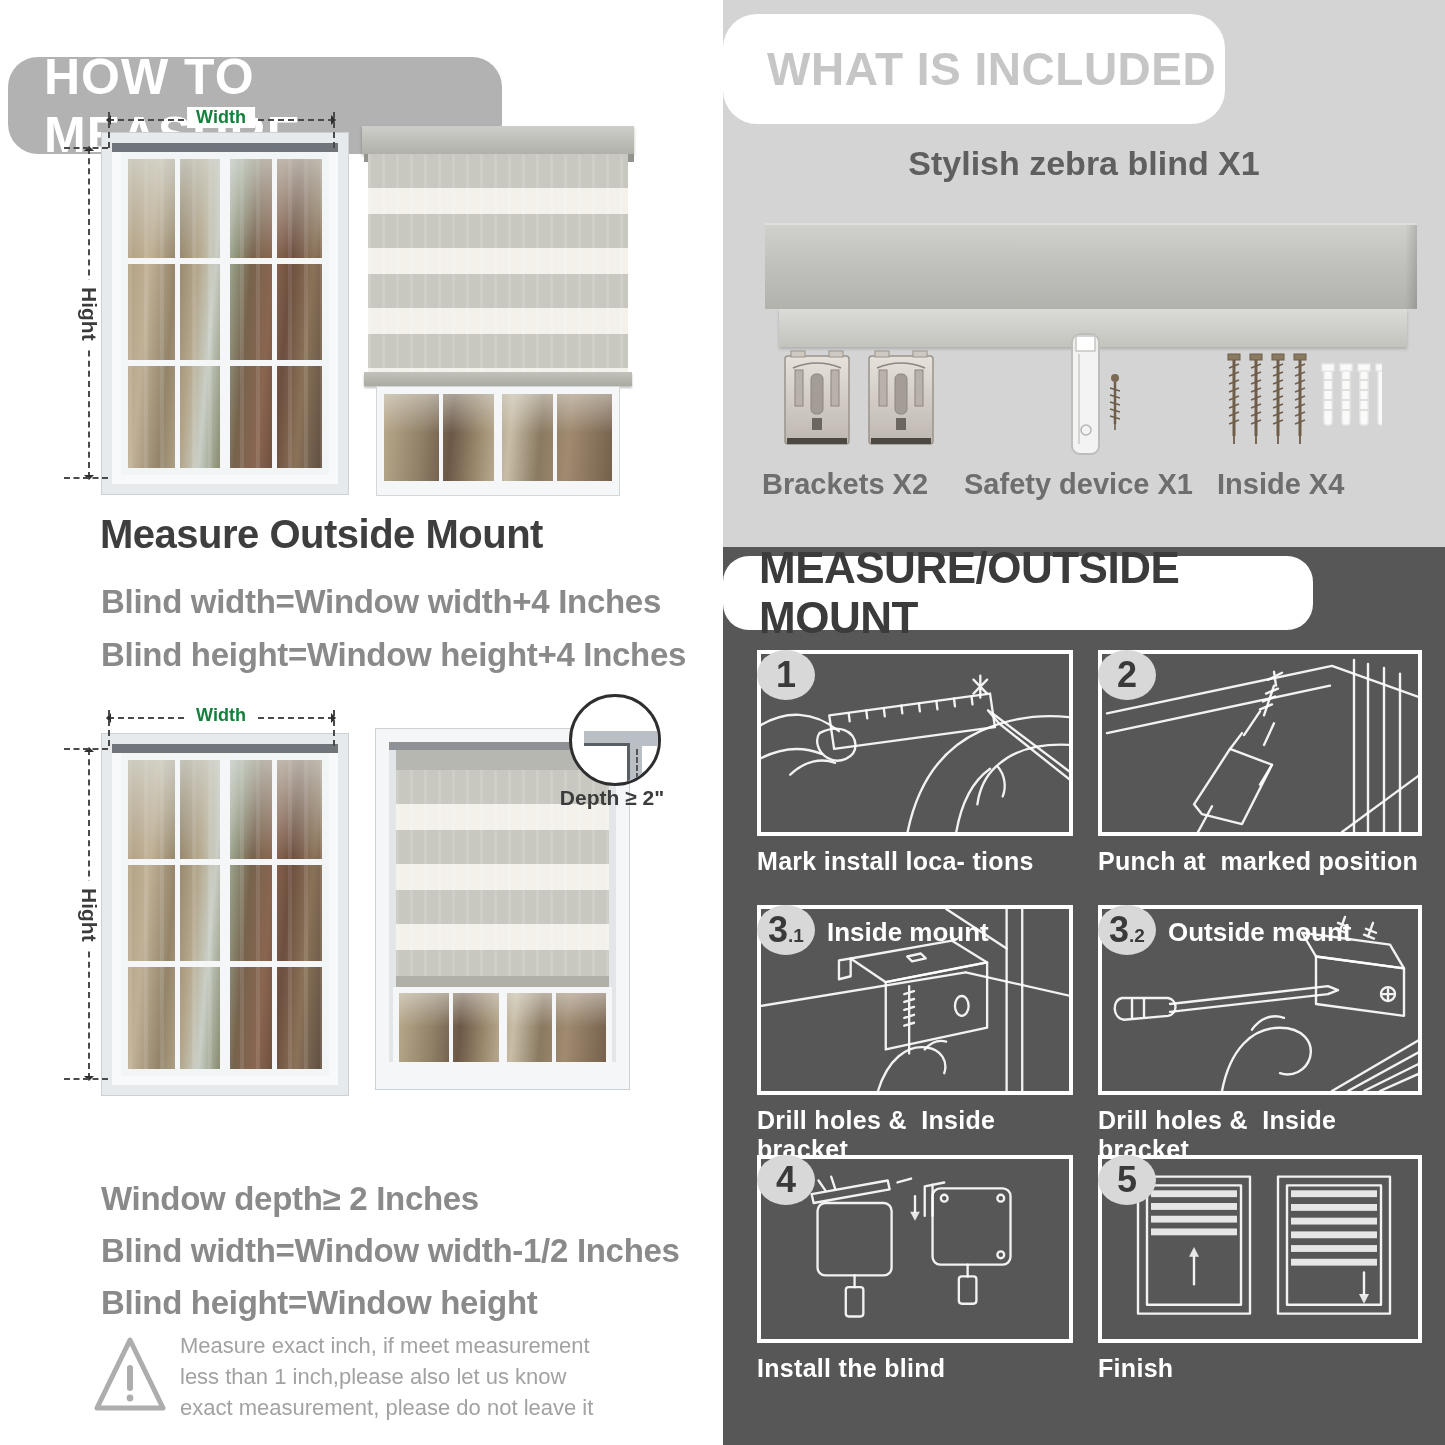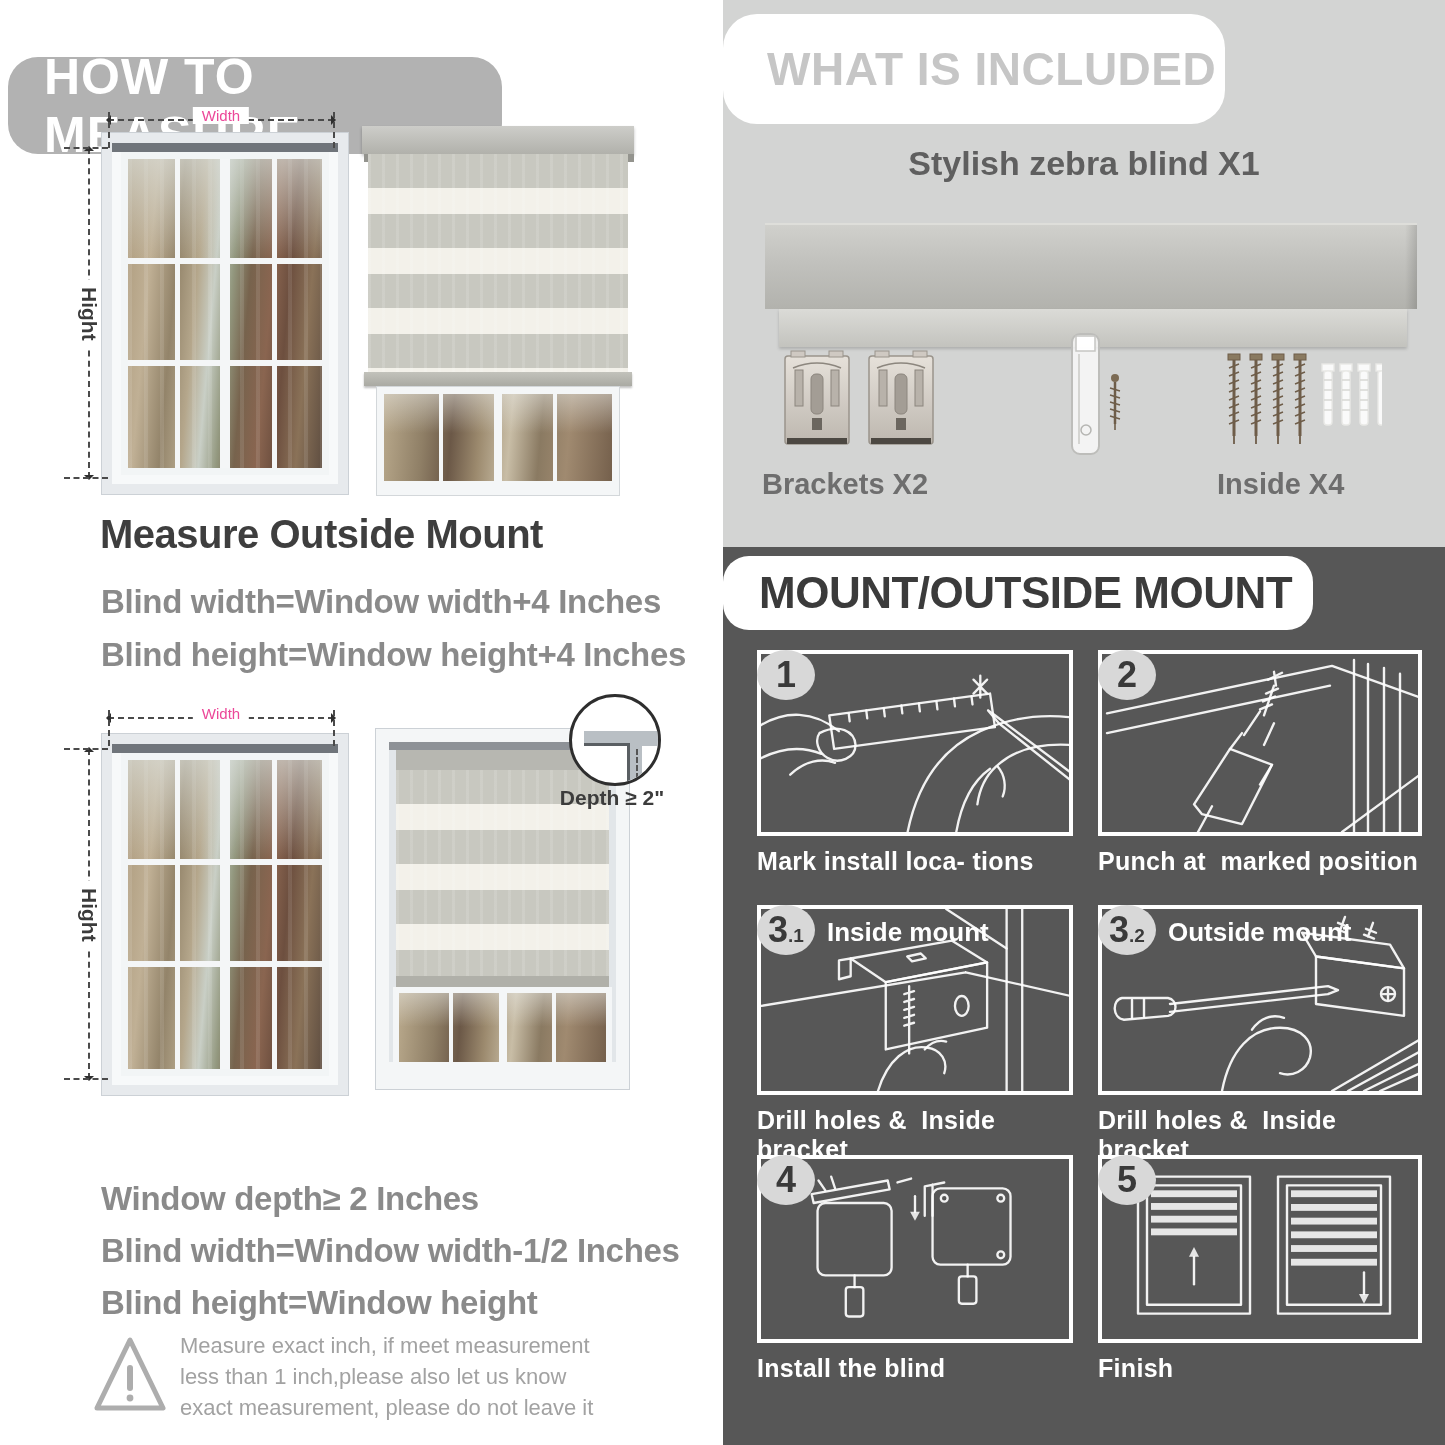--- a/index.html
+++ b/index.html
@@ -28,21 +28,21 @@
      linear-gradient(95deg,#b9a98c 0%,#8f7f66 18%,#6b5847 30%,#9c8a6e 42%,#c8bda6 55%,#8a7a62 68%,#a08a70 80%,#75604c 100%);}
   .mv{position:absolute;top:0;bottom:0;background:#f4f6f7;}
   .mh{position:absolute;left:0;right:0;background:#f4f6f7;}
 
   
   .harrow{border-top:2px dashed #4a4a4a;position:absolute;}
   .harrow:before,.harrow:after{content:"";position:absolute;top:-6px;border:5px solid transparent;}
   .harrow:before{left:-2px;border-right-color:#2f2f2f;border-left-width:0;}
   .harrow:after{right:-2px;border-left-color:#2f2f2f;border-right-width:0;}
   .mlabel{position:absolute;top:-14px;left:50%;transform:translateX(-50%);background:#ffffff;
-          padding:0 9px;font-size:15px;font-weight:normal;color:#ec4899;}
+          padding:0 9px;font-size:18px;font-weight:bold;color:#15803d;}
   .vguide{border-left:2px dashed #4a4a4a;position:absolute;width:0;}
   .varrow{border-left:2px dashed #4a4a4a;position:absolute;width:0;}
   .varrow:before,.varrow:after{content:"";position:absolute;left:-6px;border:5px solid transparent;}
   .varrow:before{top:-2px;border-bottom-color:#2f2f2f;border-top-width:0;}
   .varrow:after{bottom:-2px;border-top-color:#2f2f2f;border-bottom-width:0;}
   .vlabel{position:absolute;left:-13px;top:40%;background:#ffffff;padding:7px 0;
           writing-mode:vertical-rl;font-size:21px;font-weight:bold;color:#3b3b3b;}
   .stub{border-top:2px dashed #4a4a4a;position:absolute;width:44px;}
 
   
@@ -307,25 +307,26 @@
           <path d="M-4 32 h8 M-4 42 h8 M-4 52 h8 M-4 62 h8" stroke="#d7d7d3"></path>
         </g>
       <g transform="translate(156,0)">
           <rect x="-6" y="16" width="12" height="7"></rect>
           <rect x="-4" y="23" width="8" height="54" rx="3"></rect>
         </g>
     </g>
   </svg>
 
   <div class="abs comp-label" style="left:762px;top:468px;width:200px">Brackets X2</div>
+  <div class="abs comp-label" style="left:964px;top:468px;width:260px">Safety device X1</div>
   <div class="abs comp-label" style="left:1217px;top:468px;width:180px">Inside X4</div>
 
   <div class="abs panel-dark"></div>
   <div class="abs hdr-mount">
-    <span>MOUNT/OUTSIDE MOUNT</span>
+    <span>MEASURE/OUTSIDE MOUNT</span>
   </div>
 
   <div class="step-card" style="left:757px;top:650px;width:316px">
     <div class="step-panel" style="height:186px">
       <div class="badge">
         <span>1</span>
       </div>
       <svg viewBox="0 0 316 180" preserveAspectRatio="none">
         <path class="ln" d="M-5 75 C25 55 55 58 80 78"></path>
         <path class="ln" d="M-5 108 C20 94 42 93 62 101"></path>

